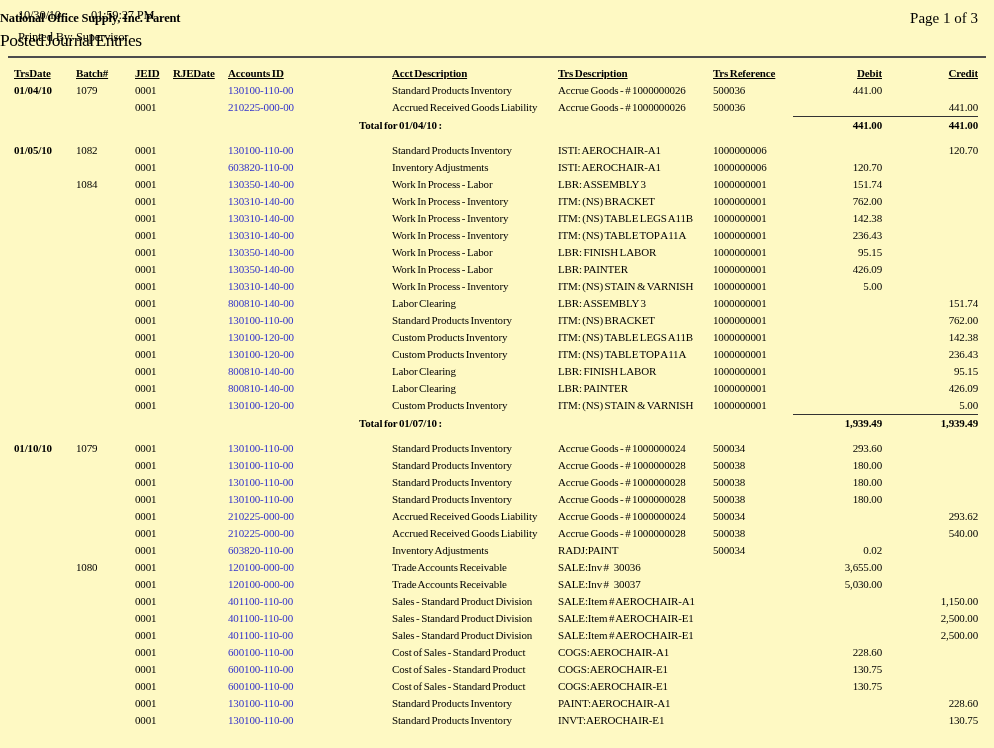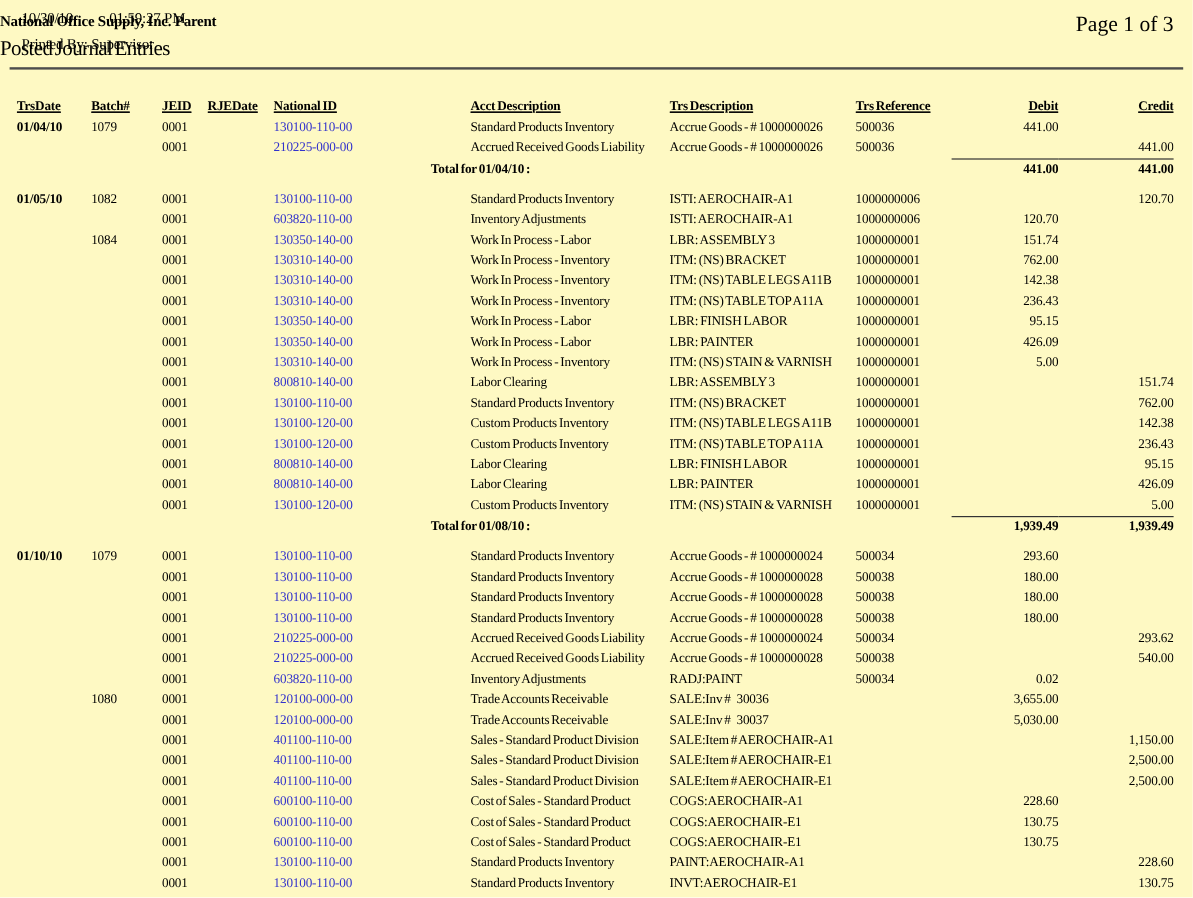--- a/index.html
+++ b/index.html
@@ -7,31 +7,31 @@
     position:relative; width:994px; height:748px; background:#fef9c3;
     font-family:"Liberation Serif", serif; color:#000; overflow:hidden;
   }
   
   .hdr-left { position:absolute; left:18px; top:8px; font-size:12.5px; letter-spacing:-0.2px; }
   .hdr-left .line1 { height:22px; }
   .hdr-left .date { display:inline-block; width:70px; }
   .hdr-center { position:absolute; left:0; right:0; top:11px; text-align:left; }
   .company { font-weight:bold; font-size:12.5px; letter-spacing:-0.2px; }
   .rpt-title { font-weight:normal; font-size:17.5px; letter-spacing:-0.5px; margin-top:4px; word-spacing:-2px; }
-  .hdr-right { position:absolute; right:16px; top:10px; font-size:18px; }
+  .hdr-right { position:absolute; right:16px; top:10px; font-size:15px; }
   .rule { position:absolute; left:8px; right:8px; top:56px; border-top:2px solid #4d4d4d; }
   
   table.journal {
     position:absolute; left:14px; top:59px;
     border-collapse:collapse; table-layout:fixed; width:964px;
     font-size:11px; letter-spacing:-0.15px; word-spacing:-1px;
   }
   table.journal th {
     font-weight:bold; text-align:left; vertical-align:bottom;
-    padding:16px 0 3px 0; height:20px; font-size:11px; white-space:nowrap; overflow:hidden;text-decoration:underline;
+    padding:0 0 3px 0; height:20px; font-size:11px; white-space:nowrap; overflow:hidden;
   }
   table.journal th .u { text-decoration:underline; }
   table.journal th.num, table.journal td.num { text-align:right; }
   table.journal td {
     height:17px; line-height:17px; padding:0; white-space:pre;
     overflow:hidden; vertical-align:top;
   }
   td.link { color:#3333cc; }
   td.bold, tr.total-row td { font-weight:bold; }
   tr.total-row td.total-label { text-align:center; padding-right:6px; }
@@ -72,21 +72,21 @@
         <col style="width:80px">
         <col style="width:89px">
       <col style="width:96px">
     </colgroup>
     <thead>
       <tr id="head-row">
           <th><span class="u">TrsDate</span></th>
           <th><span class="u">Batch#</span></th>
           <th><span class="u">JEID</span></th>
           <th><span class="u">RJEDate</span></th>
-          <th><span class="u">National ID</span></th>
+          <th><span class="u">Accounts ID</span></th>
           <th><span class="u">Acct Description</span></th>
           <th><span class="u">Trs Description</span></th>
           <th><span class="u">Trs Reference</span></th>
           <th class="num"><span class="u">Debit</span></th>
           <th class="num"><span class="u">Credit</span></th>
         </tr>
     </thead>
     <tbody id="journal-body">
         <tr>
           <td class="bold">01/04/10</td>
@@ -306,21 +306,21 @@
           <td>0001</td>
           <td></td>
           <td class="link">130100-120-00</td>
           <td>Custom Products Inventory</td>
           <td>ITM: (NS) STAIN &amp; VARNISH</td>
           <td>1000000001</td>
           <td class="num"></td>
           <td class="num">5.00</td>
         </tr>
         <tr class="total-row">
-          <td colspan="8" class="total-label">Total for 01/08/10 :</td>
+          <td colspan="8" class="total-label">Total for 01/07/10 :</td>
           <td class="num">1,939.49</td>
           <td class="num">1,939.49</td>
         </tr>
         <tr class="spacer-row">
           <td colspan="10"></td>
         </tr>
         <tr>
           <td class="bold">01/10/10</td>
           <td>1079</td>
           <td>0001</td>

